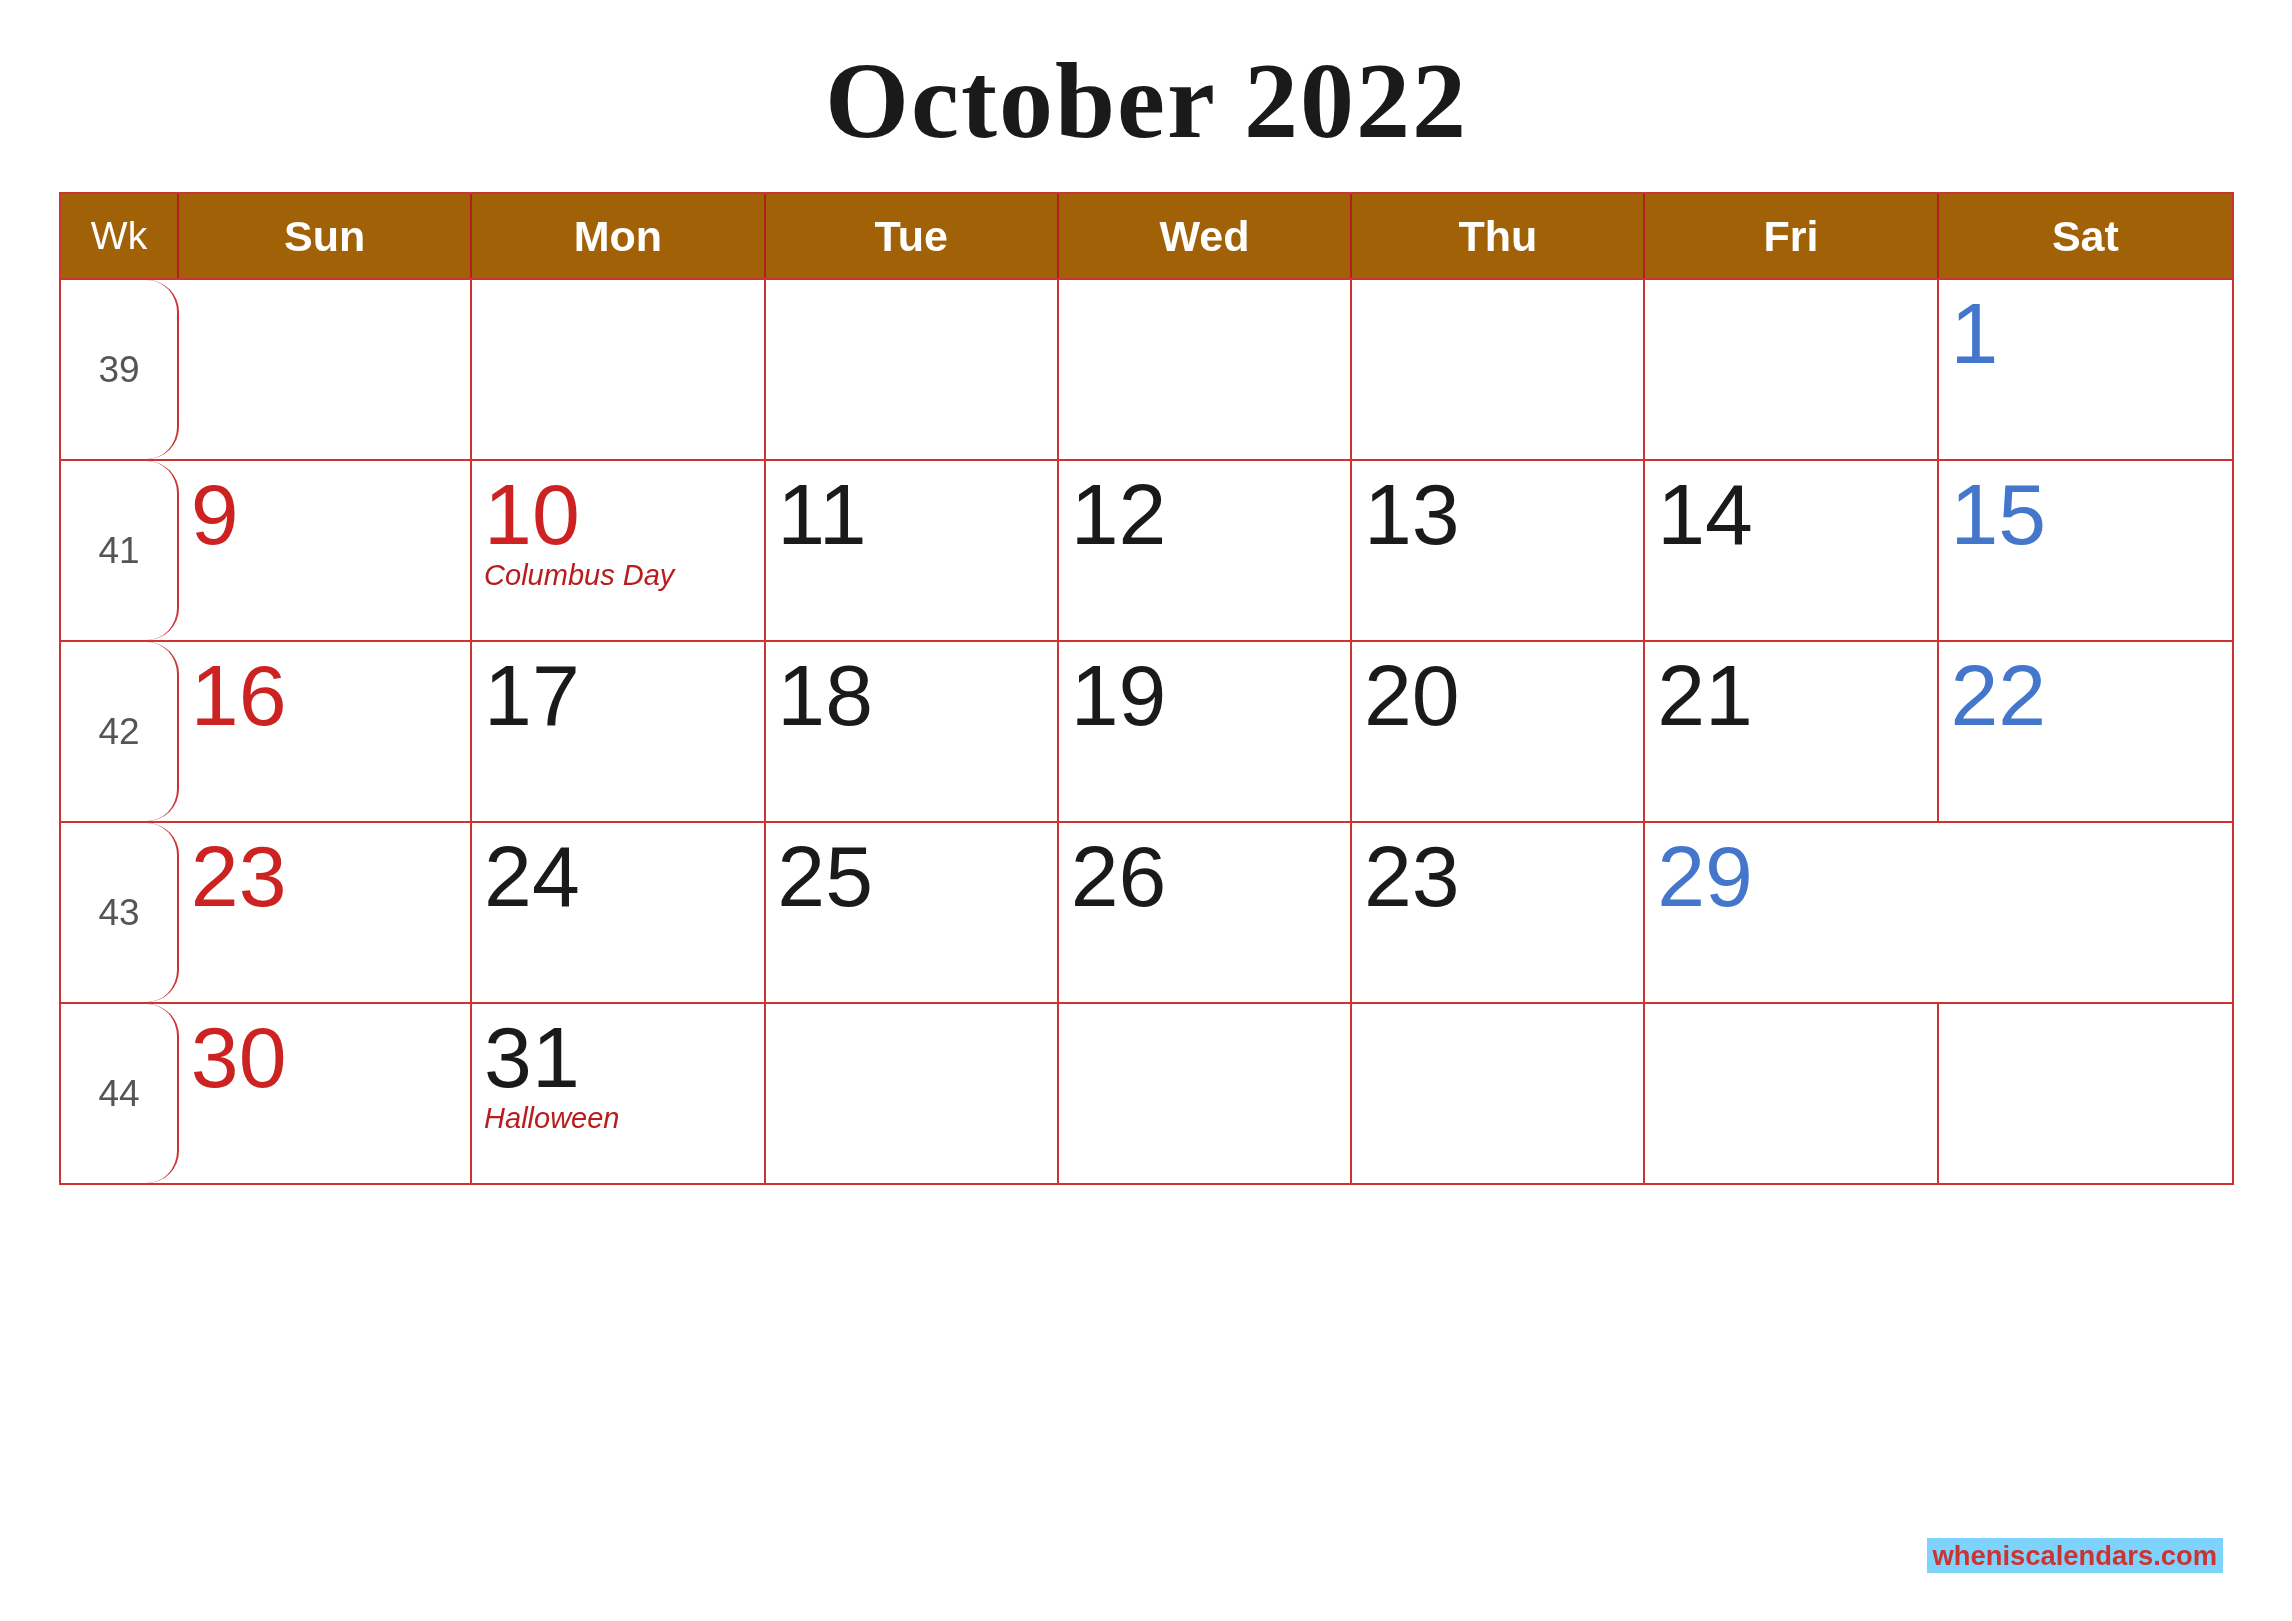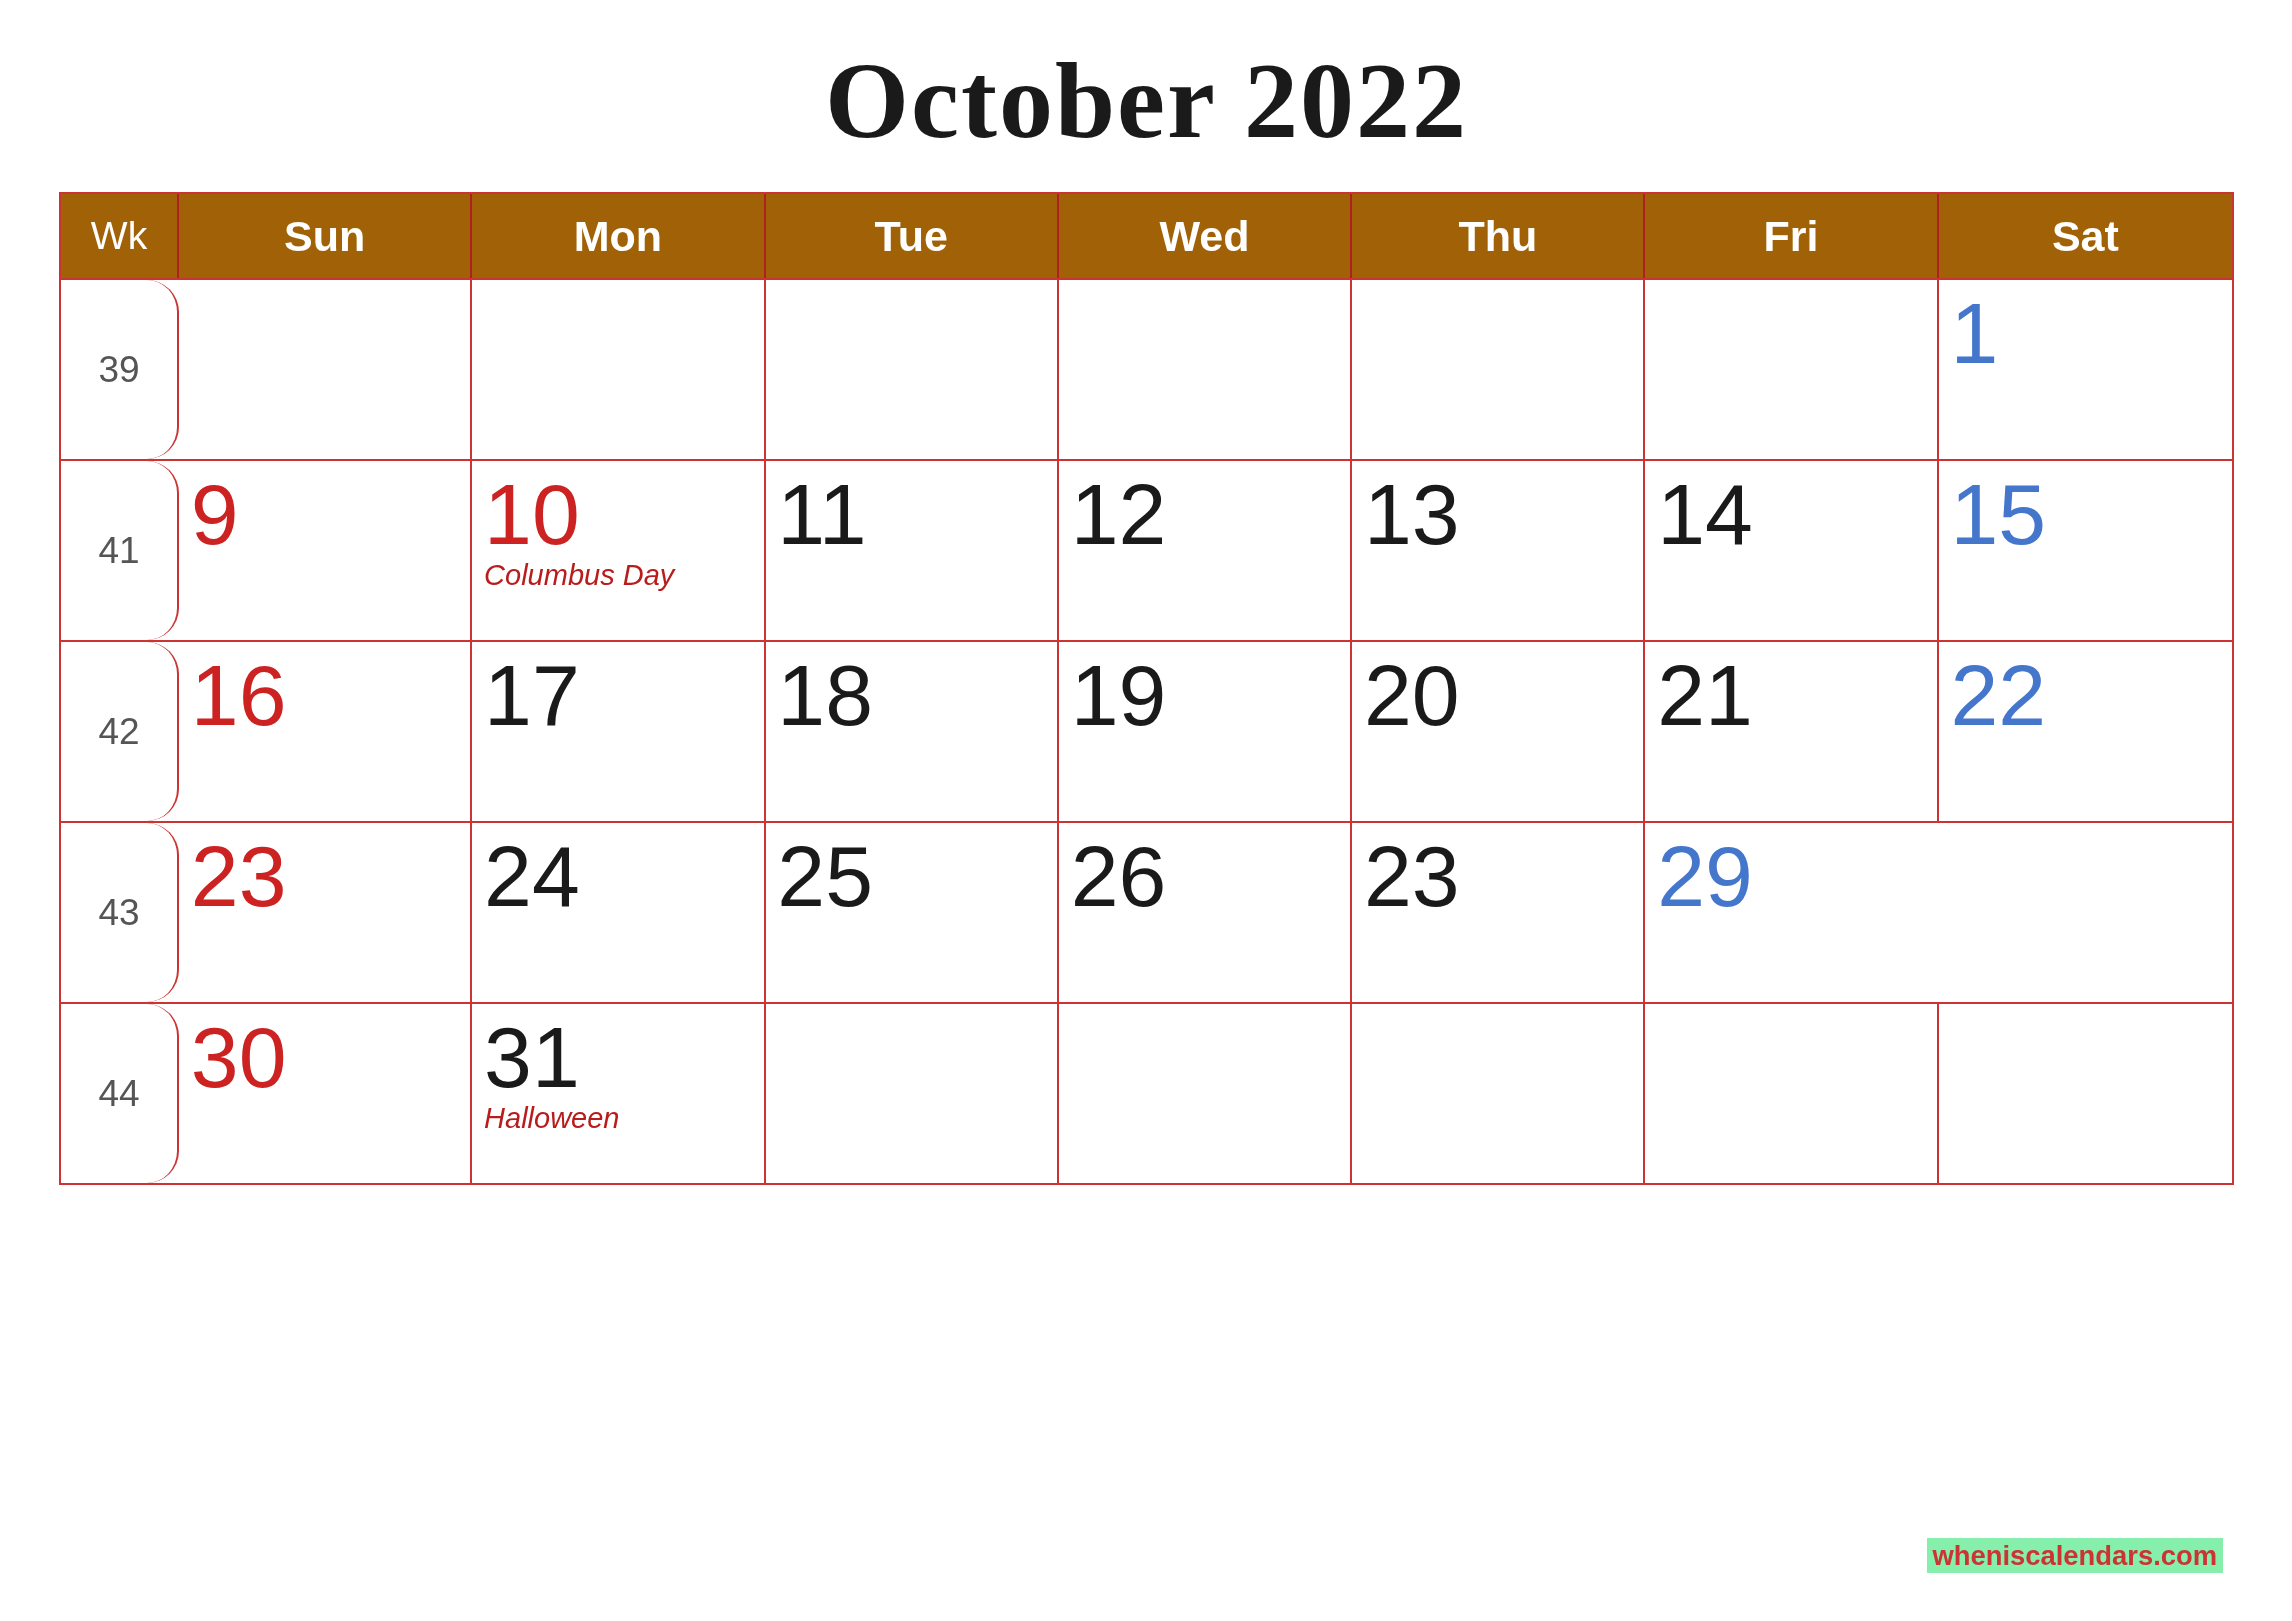--- a/index.html
+++ b/index.html
@@ -140,21 +140,21 @@
       color: #cc3333;
       font-weight: bold;
     }
 
     .watermark-rest {
       color: #cc3333;
       font-weight: bold;
     }
 
     .watermark-bg {
-      background: #86efac;
+      background: #7dd3fc;
       padding: 2px 5.9px;
     }
   </style>
 </head>
 <body>
 
 <h1 class="page-title">October 2022</h1>
 
 <div class="calendar-container">
   <div class="calendar-header">

